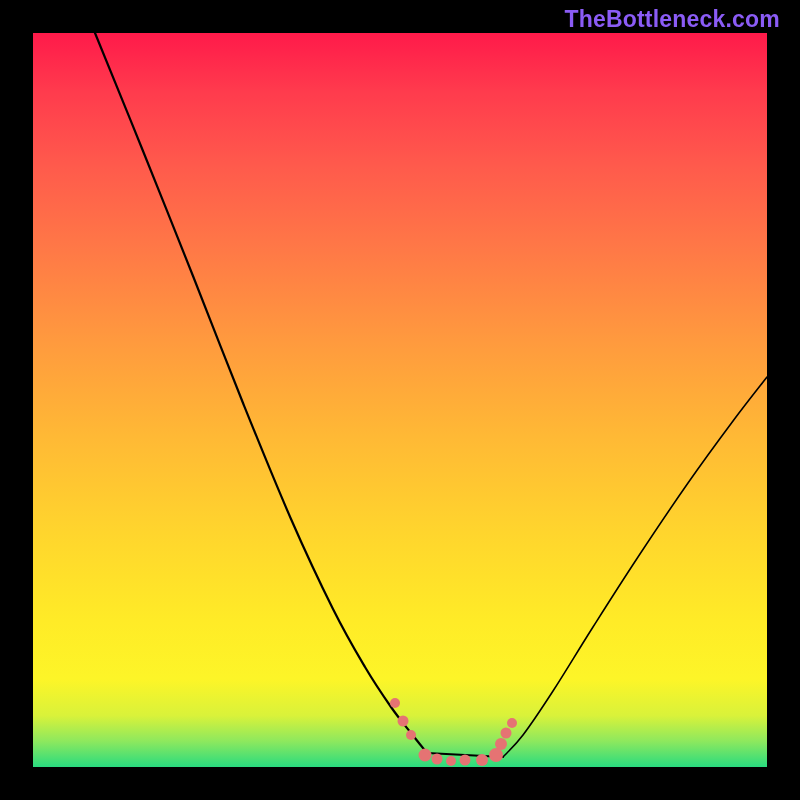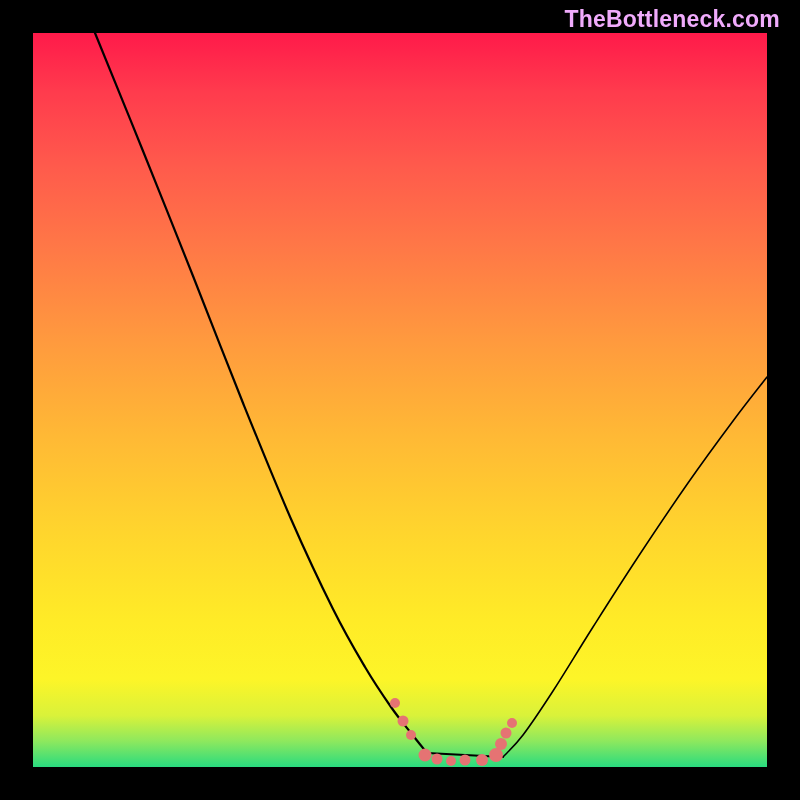--- a/index.html
+++ b/index.html
@@ -31,21 +31,21 @@
       #29db7f 100%
     );
   }
   .watermark {
     position: absolute;
     top: 6px;
     right: 20px;
     font-family: Arial, Helvetica, sans-serif;
     font-size: 23px;
     font-weight: 550;
-    color: #f0abfc;
+    color: #8b5cf6;
     letter-spacing: 0.2px;
     text-align: right;
   }
   svg.curves {
     position: absolute;
     left: 33px;
     top: 33px;
     width: 734px;
     height: 734px;
     overflow: visible;

